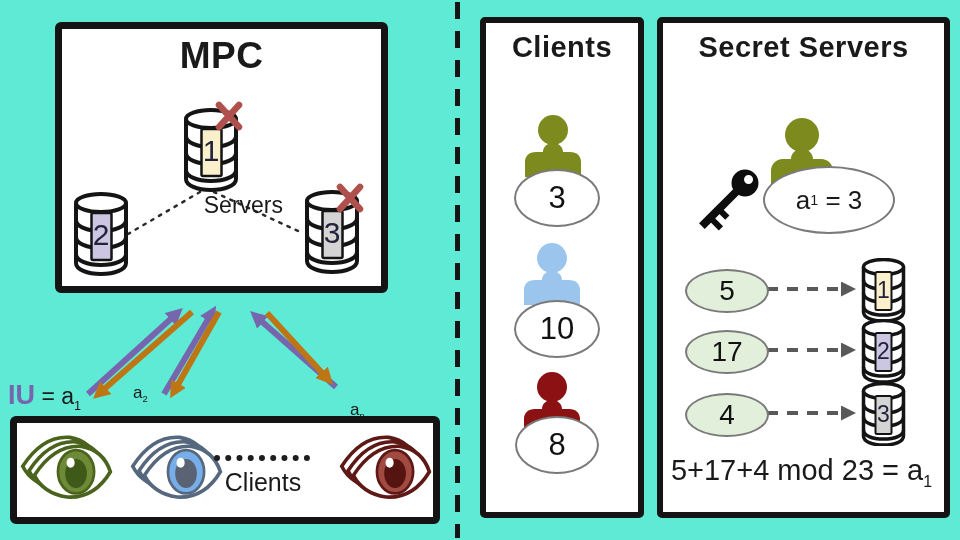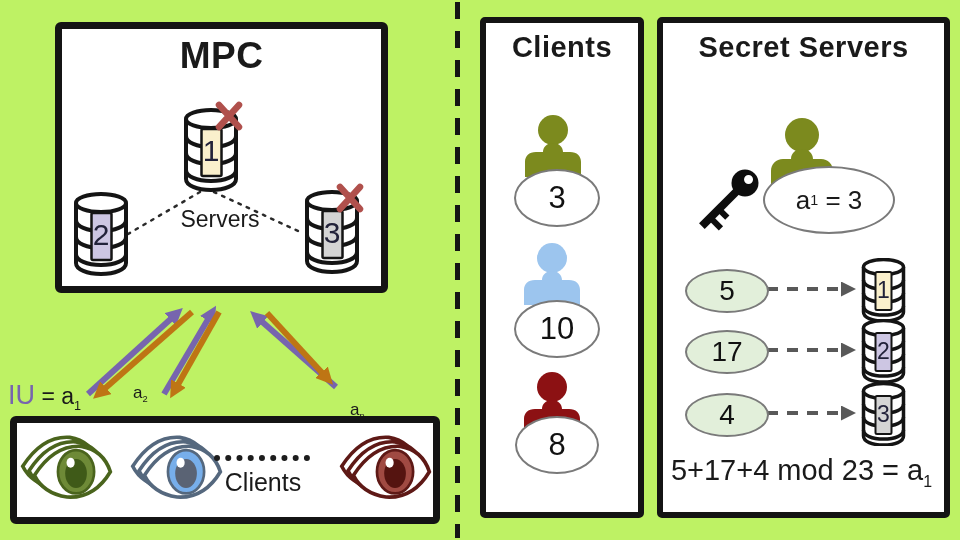--- a/index.html
+++ b/index.html
@@ -1,34 +1,34 @@
 <!DOCTYPE html>
 <html><head>
 <meta charset="utf-8">
 <style>
   html,body{margin:0;padding:0;background:#fff}
-  #stage{position:relative;width:960px;height:540px;background:#bef264;overflow:hidden;
+  #stage{position:relative;width:960px;height:540px;background:#5eead4;overflow:hidden;
          font-family:"Liberation Sans",sans-serif;color:#1a1a1a}
   .abs{position:absolute}
   .thickbox{position:absolute;border:7px solid #141414;border-radius:6px;background:#fff}
   .panel{position:absolute;border:6px solid #141414;border-radius:5px;background:#fff}
   .title{position:absolute;left:0;right:0;text-align:center;font-weight:bold;letter-spacing:.5px}
   #mpc-title{top:6px;font-size:37px}
   .panel-title{top:8px;font-size:29px}
   .server{position:absolute;width:58px;height:84px}
   .cyl-num{position:absolute;left:0;right:0;top:28px;text-align:center;font-size:30px;color:#22223a;line-height:1}
   .small-db{position:absolute;width:47px;height:64px}
   .small-num{position:absolute;left:0;right:0;top:21px;text-align:center;font-size:23px;color:#22223a;line-height:1}
   .xmark{position:absolute;left:32px;top:-8px}
-  #servers-label{position:absolute;left:95px;top:177px;width:126px;text-align:center;font-size:23px;color:#1a1a1a}
+  #servers-label{position:absolute;left:95px;top:163px;width:126px;text-align:right;font-size:23px;color:#1a1a1a}
   #om-line{position:absolute;left:96px;top:212px;font-size:27px;font-weight:bold;white-space:nowrap}
   #om-line .om{color:#BE7514}
   #om-line sub,#iu-line sub,.a-label sub,#secret-ellipse sub,#formula sub{font-size:.55em;vertical-align:-0.45em}
   #iu-line{position:absolute;left:8px;top:380px;font-size:23px;white-space:nowrap}
-  #iu-line .iu{color:#7765AE;font-weight:normal;font-size:27px}
+  #iu-line .iu{color:#7765AE;font-weight:bold;font-size:27px}
   .a-label{position:absolute;font-size:17px}
   .num-ellipse{position:absolute;background:#fff;border:2px solid #7a7a7a;border-radius:50%;
                display:flex;align-items:center;justify-content:center;font-size:31px;color:#111}
   .share-ellipse{position:absolute;background:#E2EFDA;border:2px solid #7a7a7a;border-radius:50%;
                display:flex;align-items:center;justify-content:center;font-size:28px;color:#111}
   #secret-ellipse{position:absolute;left:100px;top:143px;width:128px;height:64px;background:#fff;
                border:2px solid #7a7a7a;border-radius:50%;display:flex;align-items:center;justify-content:center;
                font-size:26px;z-index:2;white-space:nowrap}
   #clients-dots{position:absolute;left:197px;top:32px;width:96px;border-top:6px dotted #1d1d1d}
   #clients-box-label{position:absolute;left:194px;top:45px;width:104px;text-align:center;font-size:25px}

